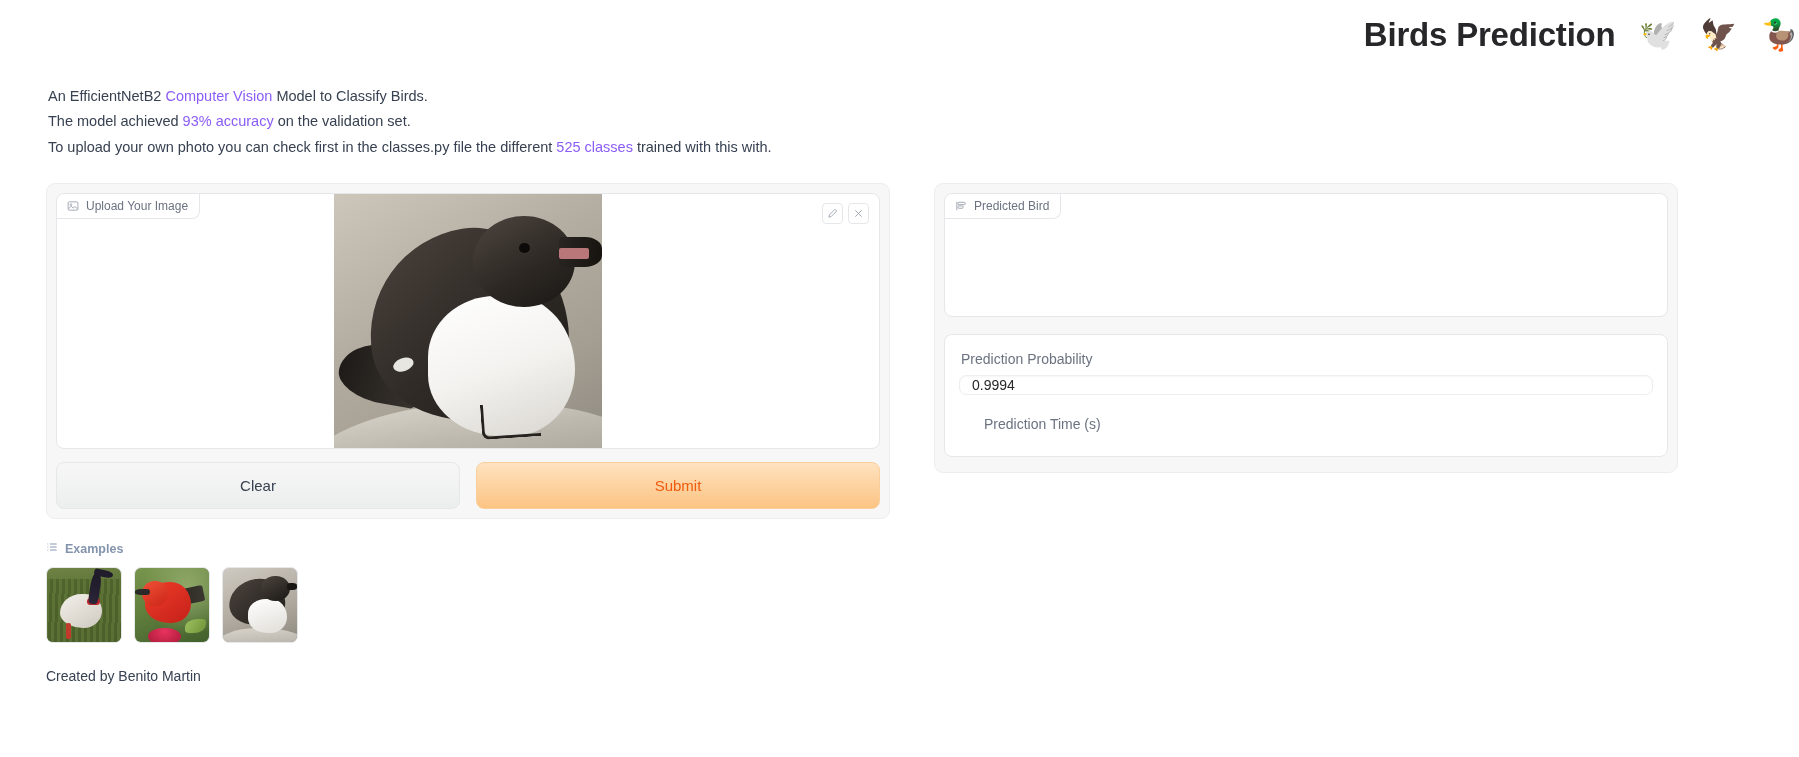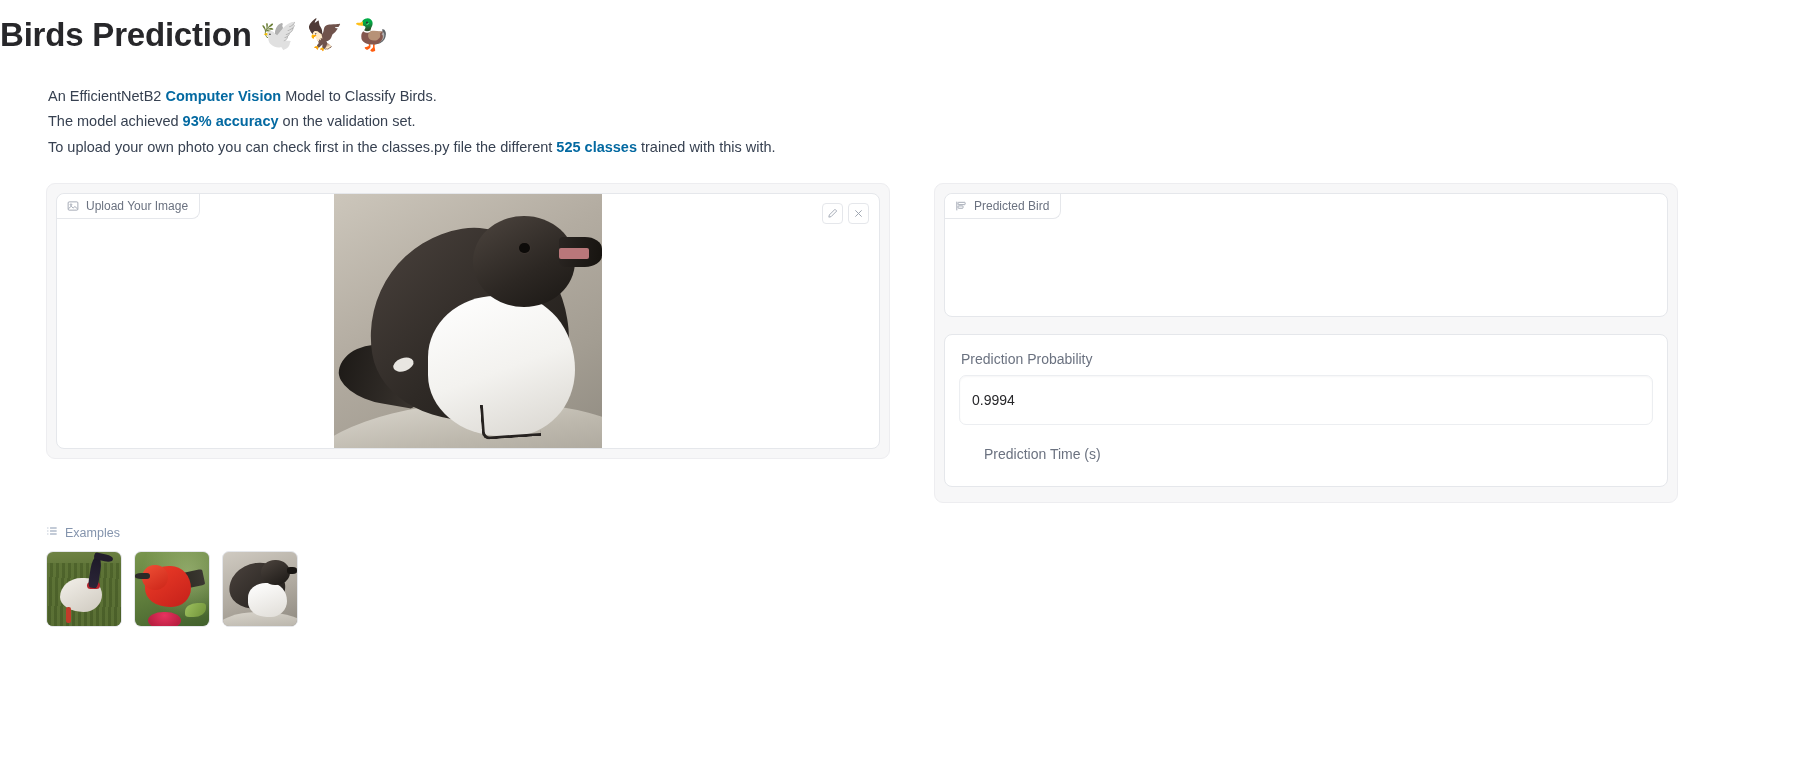--- a/index.html
+++ b/index.html
@@ -24,37 +24,37 @@
     text-align: center;
     font-size: 33px;
     font-weight: bold;
     color: #27272a;
     letter-spacing: -0.2px;
     padding-top: 14px;
     margin: 0;
     line-height: 1.3;
     display: flex;
     align-items: center;
-    justify-content: flex-start;
-    gap: 9px;
+    justify-content: flex-end;
+    gap: 24px;
   }
   .app-title .emoji {
     font-size: 30px;
     line-height: 1;
   }
 
   
   .description {
     margin: 28px 0 0 48px;
     font-size: 14.5px;
     color: #374151;
     line-height: 1.62;
   }
   .description p { margin: 0 0 2px 0; }
-  .description b { font-weight: bold; color: #0369a1; }
+  .description b { font-weight: normal; color: #8b5cf6; }
 
   
   .main-row {
     display: flex;
     gap: 0;
     margin-top: 24px;
     padding: 0 46px 0 46px;
     align-items: flex-start;
   }
 
@@ -276,35 +276,36 @@
   }
   .field + .field { margin-top: 21px; margin-left: 23px; }
   .field-label {
     font-size: 14px;
     color: #6b7280;
     margin-bottom: 8px;
     padding-left: 2px;
   }
   .field-input {
     width: 100%;
-    height: 50px;
+    height: 20px;
     background: #ffffff;
     border: 1px solid #eceef1;
     border-radius: 7px;
     box-shadow: inset 0 1px 2px rgba(17,24,39,0.04);
     display: flex;
     align-items: center;
     padding: 0 12px;
     font-size: 14px;
     color: #27272a;
   }
 
   
   .examples {
     margin: 22px 0 0 46px;
+    font-weight: bold;
   }
   .examples-head {
     display: flex;
     align-items: center;
     gap: 7px;
     font-size: 12.5px;
     color: #8494ad;
     margin-bottom: 11px;
   }
   .thumbs { display: flex; gap: 12px; }
@@ -433,20 +434,24 @@
             </svg>
           </div>
           <div class="tool-btn" title="Remove Image">
             <svg width="11" height="11" viewBox="0 0 16 16" fill="none" stroke="#9ca3af" stroke-width="1.4">
               <path d="M3.4 3.4l9.2 9.2M12.6 3.4l-9.2 9.2"></path>
             </svg>
           </div>
         </div>
       </div>
 
+      <div class="btn-row">
+        <div class="btn btn-clear">Clear</div>
+        <div class="btn btn-submit">Submit</div>
+      </div>
     </div>
 
     <div class="col-spacer"></div>
 
     <div class="col-right">
 
       <div class="card predicted-card">
         <div class="block-label">
           <span>
             <svg width="12" height="12" viewBox="0 0 16 16" fill="none" stroke="#9ca3af" stroke-width="1.2">
@@ -504,14 +509,15 @@
         <div class="sky"></div>
           <div class="rock"></div>
           <div class="dark"></div>
         <div class="chest"></div>
           <div class="head"></div>
           <div class="beak"></div>
       </div>
     </div>
   </div>
 
+  <div class="footer">Created by Benito Martin</div>
 
 </div>
 
 </body></html>

